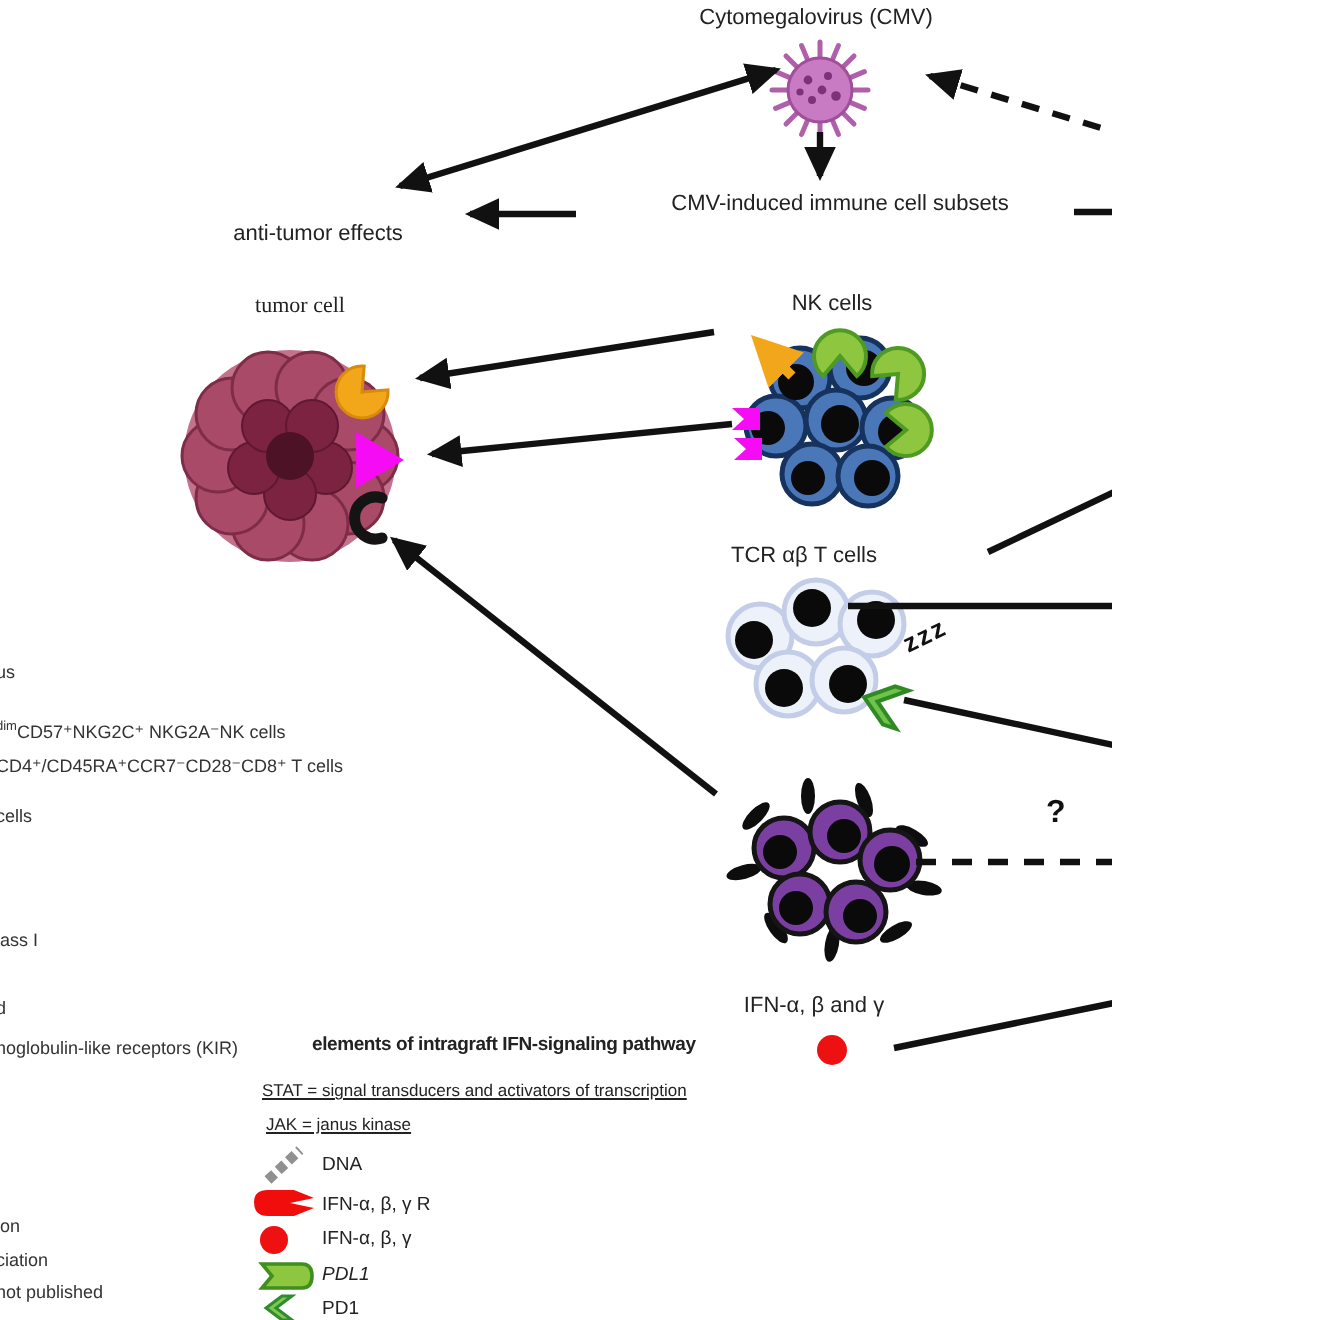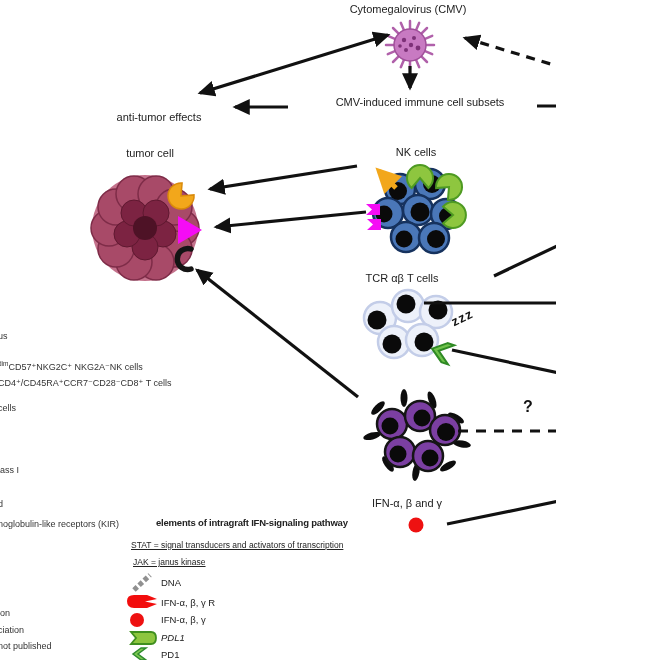--- a/index.html
+++ b/index.html
@@ -217,21 +217,21 @@
   <div class="lbl ctr" style="left:303px;top:3px;width:210px;">Cytomegalovirus (CMV)</div>
 
   <div class="lbl ctr" style="left:59px;top:97px;width:200px;margin-top:14px;">anti-tumor effects</div>
 
   <div class="lbl ctr" style="left:300px;top:96px;width:240px;">
     <div>CMV-induced immune cell subsets</div>
   </div>
 
   <div class="lbl" style="left:599px;top:99px;">promotion o</div>
 
-  <div class="lbl ctr" style="left:50px;top:147px;width:200px;">tumor cell</div>
+  <div class="lbl ctr" style="left:50px;top:147px;width:200px;font-family:Liberation Serif, serif;">tumor cell</div>
 
   <div class="lbl ctr" style="left:302px;top:272px;width:200px;">TCR αβ T cells</div>
 
   <div class="lbl ctr" style="left:316px;top:146px;width:200px;">NK cells</div>
 
 
   <div class="lbl ctr" style="left:307px;top:497px;width:200px;">IFN-α, β and γ</div>
 
   <div class="zzz" style="left:451px;top:310px;">zzz</div>
 

